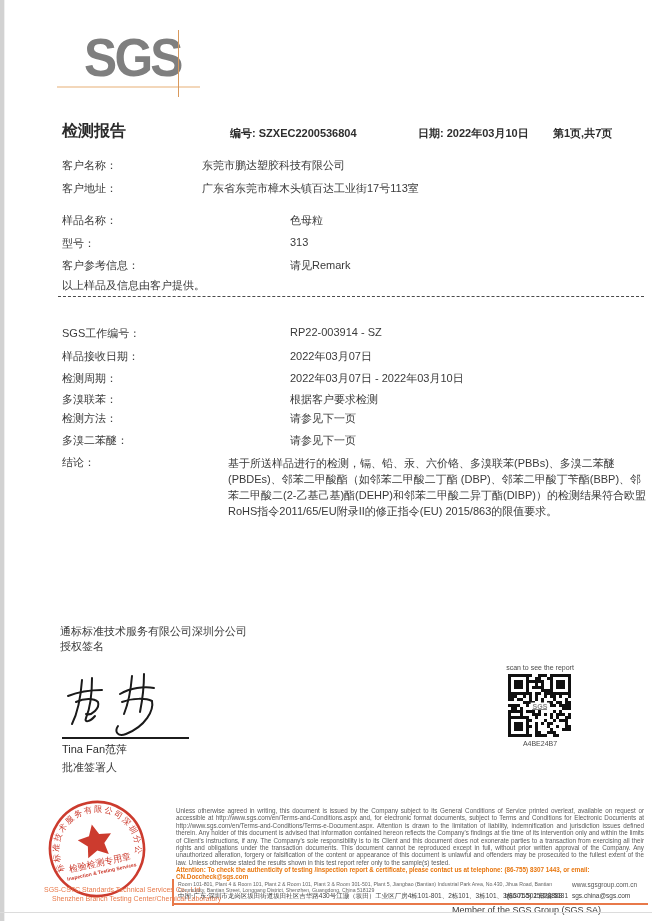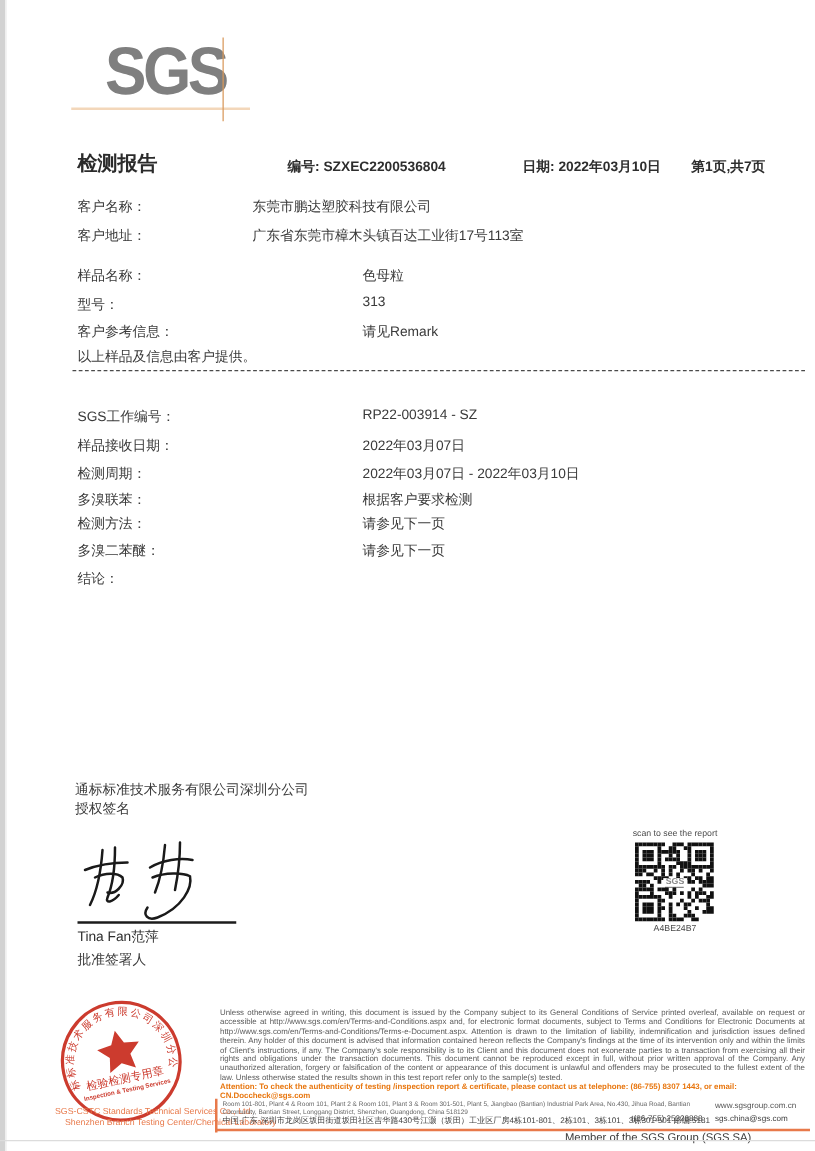--- a/index.html
+++ b/index.html
@@ -138,20 +138,21 @@
     <span class="lbl">检测方法：</span>
     <span class="val-228">请参见下一页</span>
   </div>
   <div class="row" style="top:433px;">
     <span class="lbl">多溴二苯醚：</span>
     <span class="val-228">请参见下一页</span>
   </div>
   <div class="row" style="top:455px;">
     <span class="lbl">结论：</span>
   </div>
+  <div class="conclusion-val">基于所送样品进行的检测，镉、铅、汞、六价铬、多溴联苯(PBBs)、多溴二苯醚(PBDEs)、邻苯二甲酸酯（如邻苯二甲酸二丁酯 (DBP)、邻苯二甲酸丁苄酯(BBP)、邻苯二甲酸二(2-乙基己基)酯(DEHP)和邻苯二甲酸二异丁酯(DIBP)）的检测结果符合欧盟RoHS指令2011/65/EU附录II的修正指令(EU) 2015/863的限值要求。</div>
 
   <div class="sig-company">通标标准技术服务有限公司深圳分公司</div>
   <div class="sig-auth">授权签名</div>
   <svg class="sig-svg" width="130" height="72" viewBox="0 0 130 72">
     <g fill="none" stroke="#1a1a1a" stroke-width="2" stroke-linecap="round">
       <path d="M6 28 C 16 24, 30 22, 40 22"></path>
       <path d="M20 12 C 19 26, 16 44, 10 56"></path>
       <path d="M30 10 C 30 24, 29 38, 24 50 C 22 55, 28 54, 33 48"></path>
       <path d="M14 34 C 22 30, 32 30, 36 34 C 38 40, 30 48, 24 46"></path>
       <path d="M58 26 C 68 20, 82 18, 92 20"></path>

